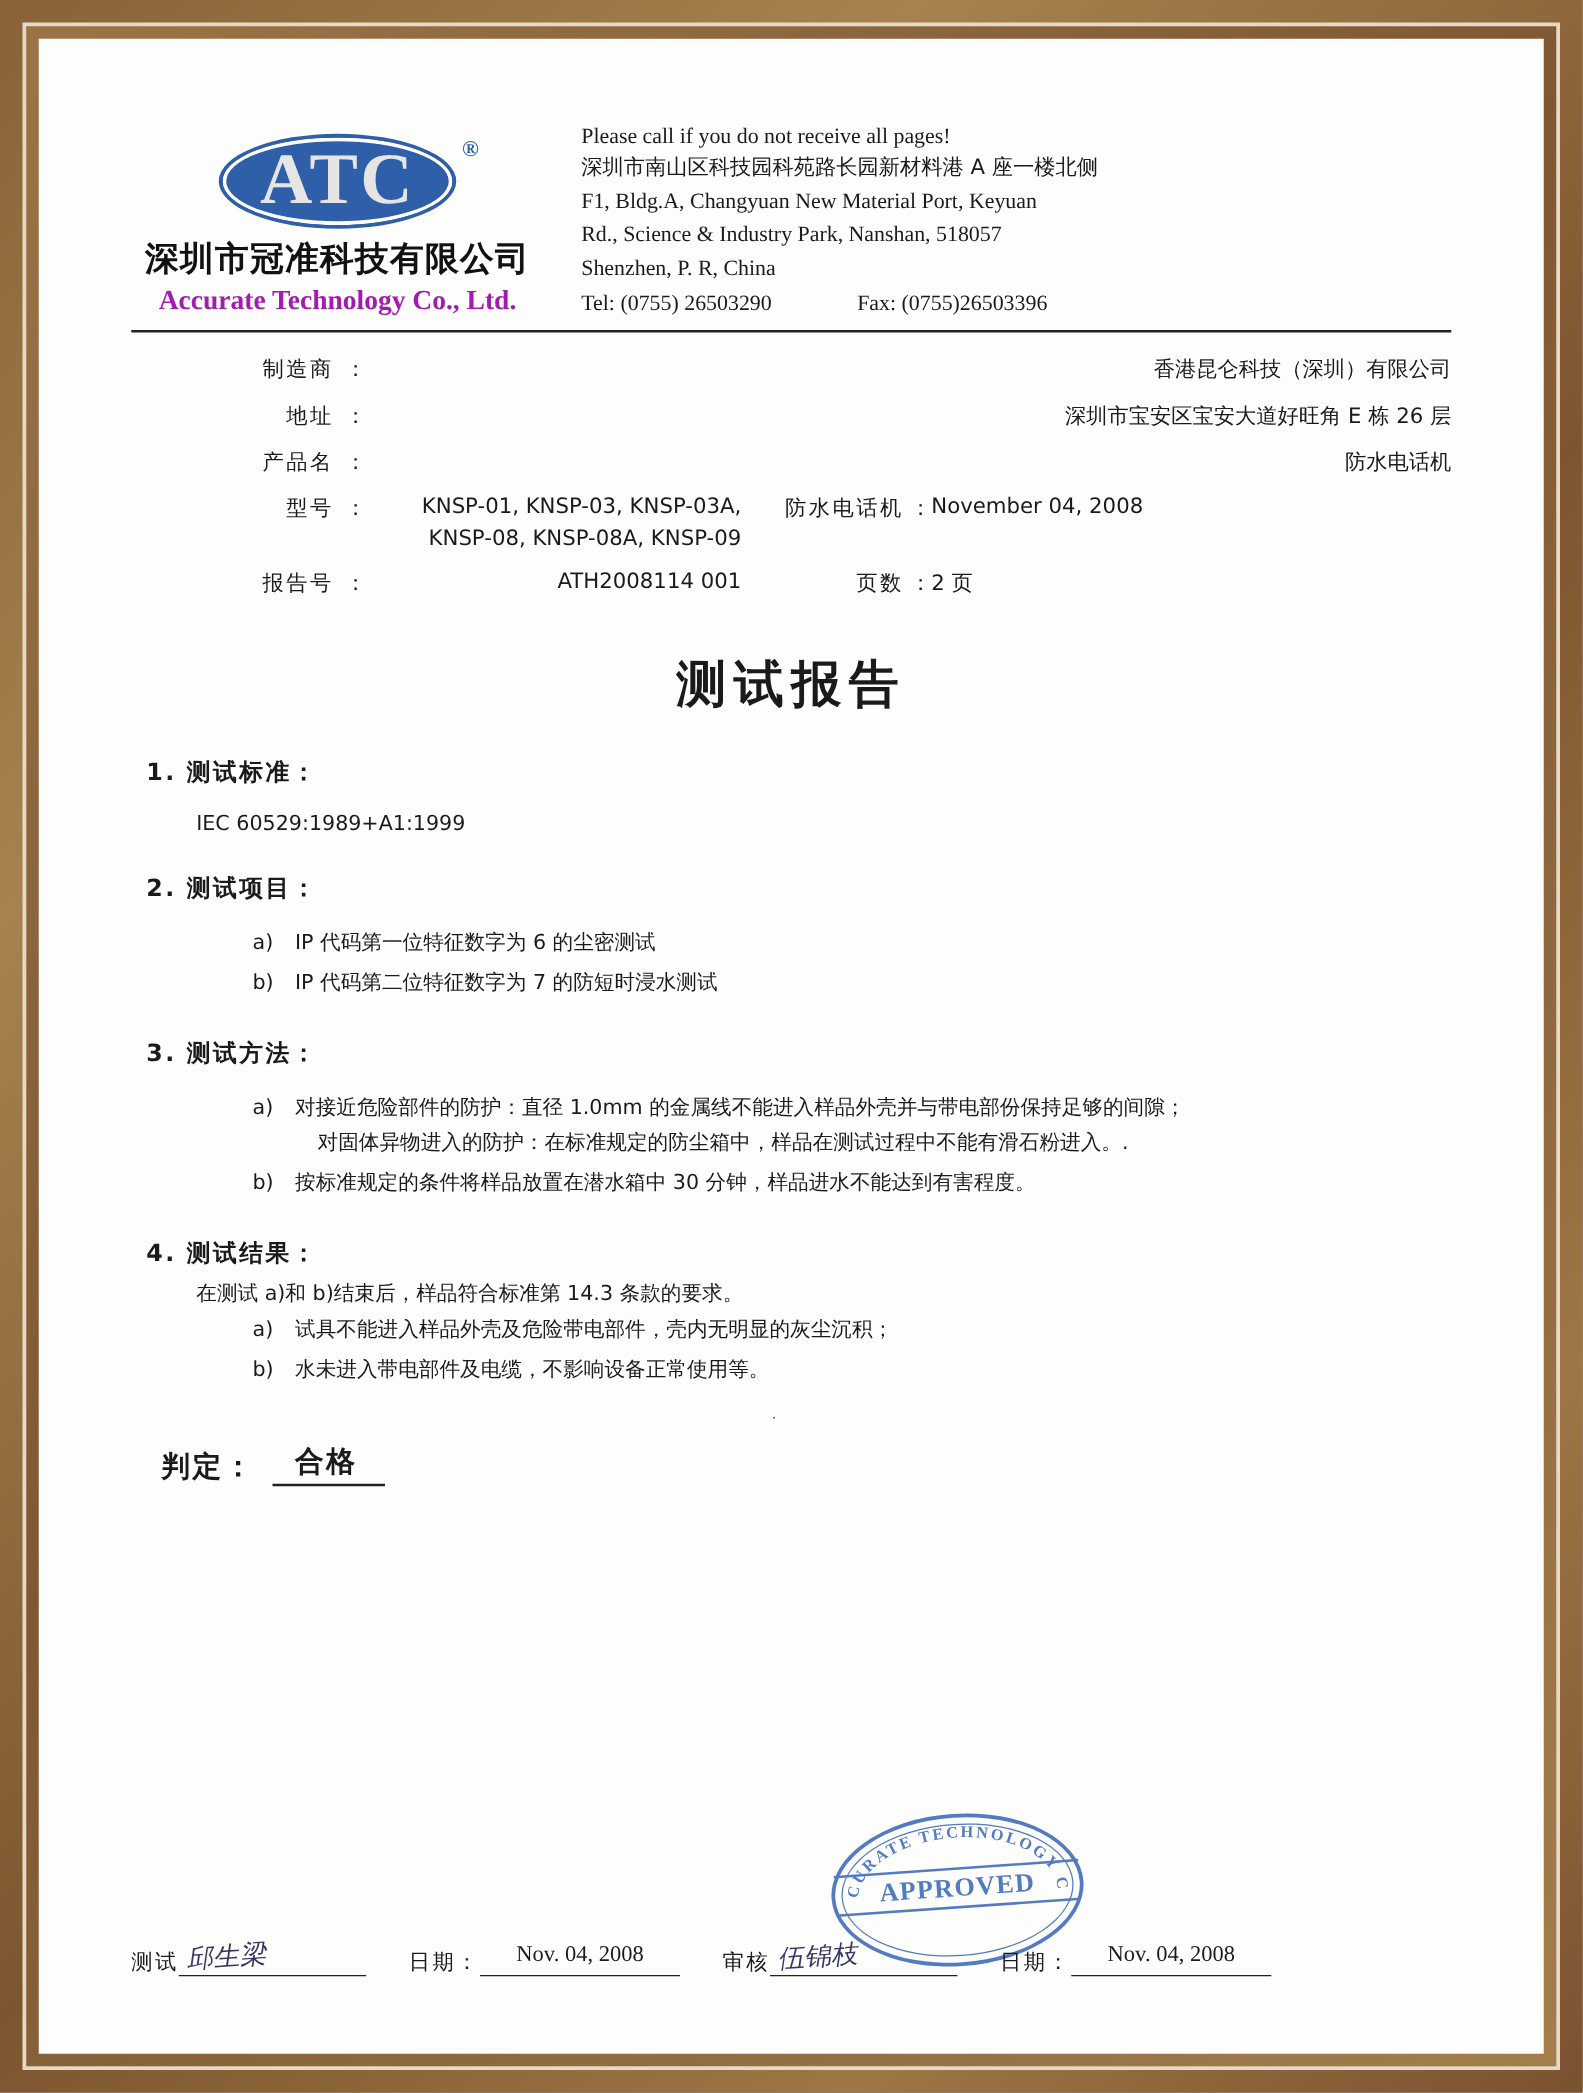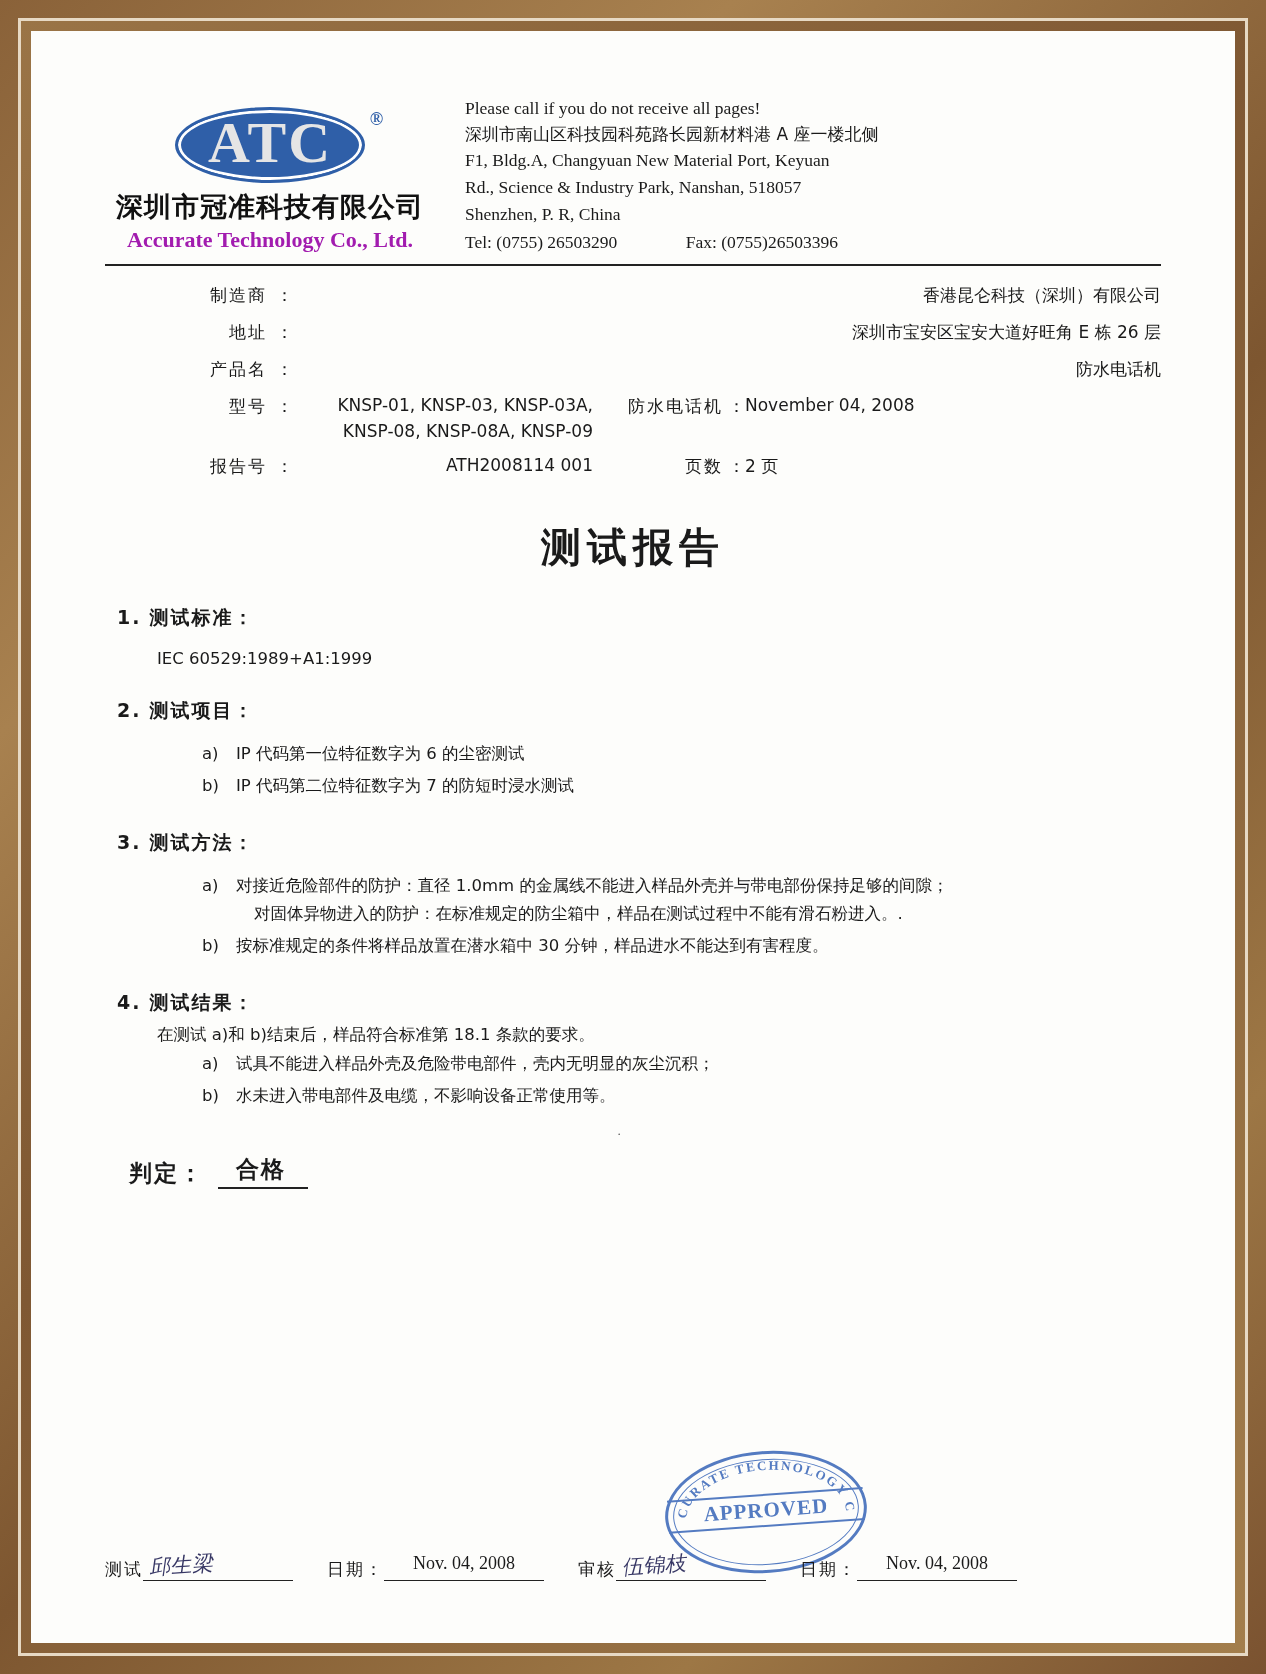--- a/index.html
+++ b/index.html
@@ -457,21 +457,21 @@
         </div>
       </div>
     </div>
 
     <div class="tiny-dot">·</div>
 
     <div class="section">
       <div class="sec-head">
         <span class="num">4.</span><span>测试结果：</span>
       </div>
-      <div class="result-lead">在测试 a)和 b)结束后，样品符合标准第 18.1 条款的要求。</div>
+      <div class="result-lead">在测试 a)和 b)结束后，样品符合标准第 14.3 条款的要求。</div>
       <div class="sec-body indent-more" style="margin-top:0">
         <div class="item">
           <div class="item-key">a)</div>
           <div class="item-text">试具不能进入样品外壳及危险带电部件，壳内无明显的灰尘沉积；</div>
         </div>
         <div class="item">
           <div class="item-key">b)</div>
           <div class="item-text">水未进入带电部件及电缆，不影响设备正常使用等。</div>
         </div>
       </div>

